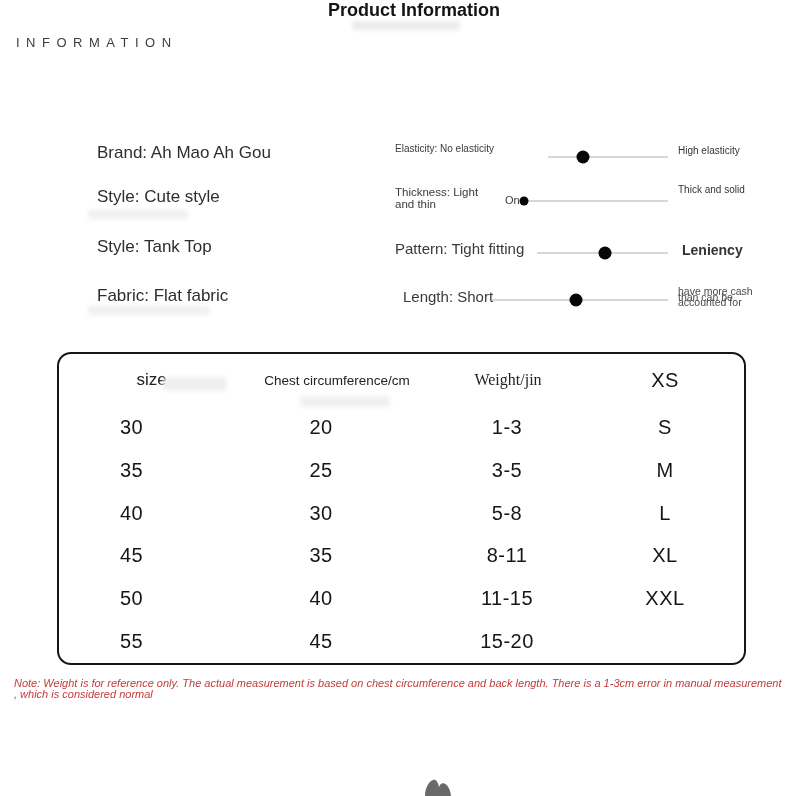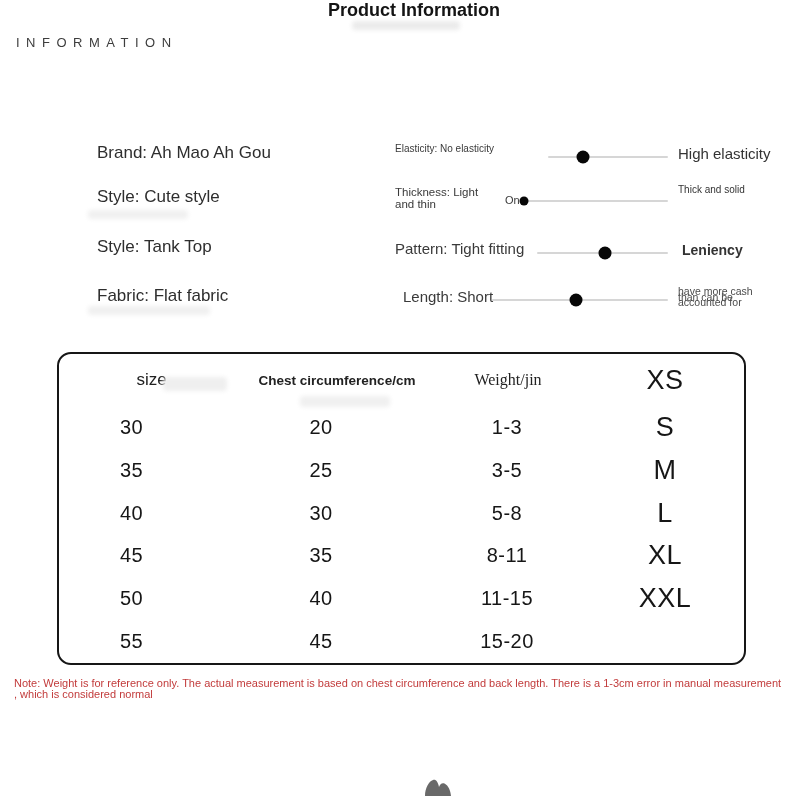--- a/index.html
+++ b/index.html
@@ -36,44 +36,44 @@
   .track { position:absolute; height:2px; background:#d6d6d6; border-radius:1px; }
   .t0 { left:548px; top:156px; width:120px; }
   .t1 { left:524px; top:200px; width:144px; }
   .t2 { left:537px; top:252px; width:131px; }
   .t3 { left:492px; top:299px; width:176px; }
   .dot {
     position:absolute; width:13px; height:13px; background:#070707; border-radius:50%;
     top:50%; transform:translate(-50%,-50%);
   }
   .t1 .dot { width:9px; height:9px; }
-  .end-label { position:absolute; left:678px; font-size:15px; color:#333; white-space:nowrap; }
+  .end-label { position:absolute; left:678px; font-size:10px; color:#333; white-space:nowrap; }
   .e0 { top:145px; } .e1 { top:184px; font-size:10px; } .e2 { left:682px; top:242px; font-size:14px;font-weight:bold; }
   .end-overlap {
     position:absolute; left:678px; top:289px; font-size:10.5px; color:#4a4a4a; width:110px;
   }
   .end-overlap div { line-height:5.5px; white-space:nowrap; }
   
   .size-table {
     position:absolute; left:57px; top:352px; width:685px; height:309px;
     border:2px solid #161616; border-radius:14px; background:#fff;
     display:grid; grid-template-columns:185px 186px 156px 158px;
     grid-template-rows:52px repeat(6, 1fr);
     align-items:center; justify-items:center;
   }
   .th { color:#222; white-space:nowrap; }
-  .th0 { font-size:17px; } .th1 { font-size:13.5px;font-weight:bold; } .th2 { font-size:18px; } .th3 { font-size:16px;font-family:Liberation Serif, serif; }
+  .th0 { font-size:17px; } .th1 { font-size:13.5px; } .th2 { font-size:18px; } .th3 { font-size:16px;font-family:Liberation Serif, serif; }
   .td { font-size:20px; color:#161616; letter-spacing:0.5px; white-space:nowrap; }
-  .td-c1 { font-size:27px;text-align:center; }
+  .td-c1 { font-size:20px;text-align:center; }
   .td-c2 { transform:translateX(-20px); }
   .td-c3 { transform:translateX(-16px); }
   .td-c4 { transform:translateX(-1px); }
   
   .note { position:absolute; left:14px; top:678px; color:#c23b3b; font-size:11px; }
-  .note div { line-height:10.5px; white-space:nowrap; }
+  .note div { line-height:10.5px; white-space:nowrap;font-style:italic; }
   
   .bottom-graphic { position:absolute; left:422px; top:778px; width:32px; height:18px; }
 </style>
 </head>
 <body>
 
 <div class="page">
 
   <div class="title">Product Information</div>
   <div class="artifact a1"></div>

